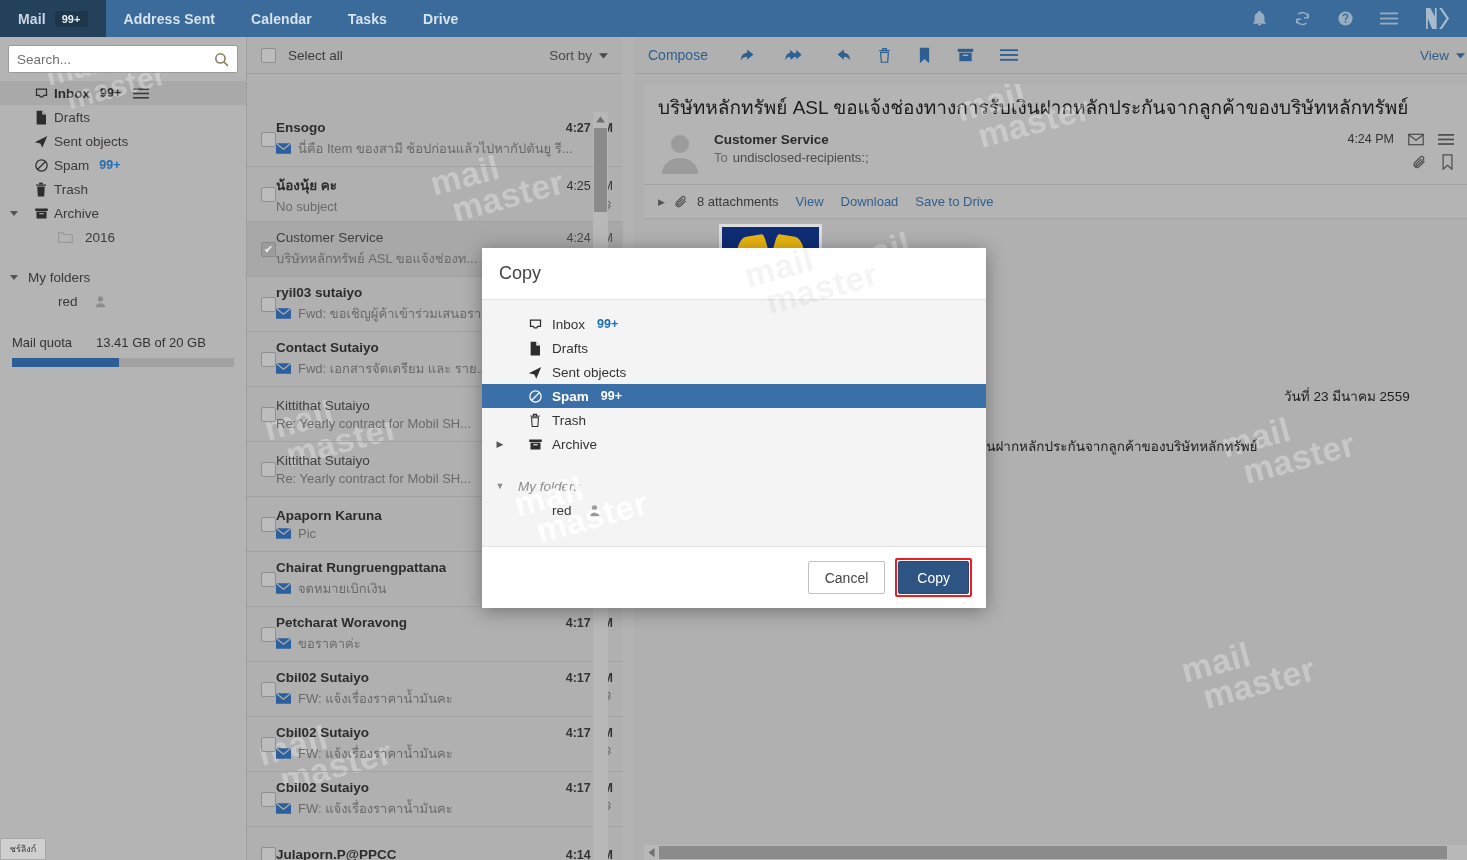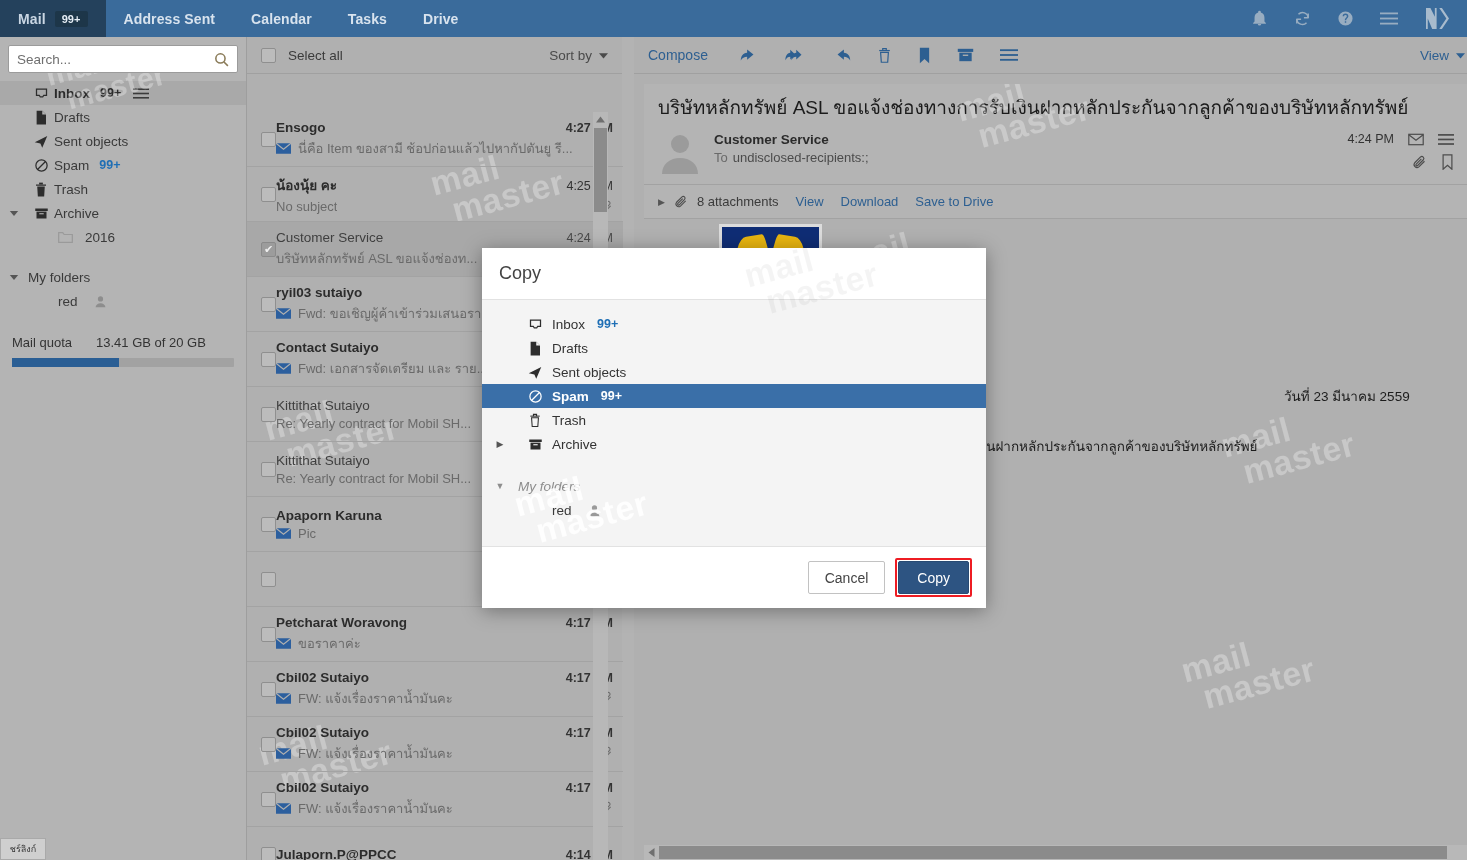--- a/index.html
+++ b/index.html
@@ -604,20 +604,35 @@
                   <path d="M0 0l10 8L20 0" fill="none" stroke="#b0b0b0" stroke-width="1.6"></path>
                 </svg>
             </span>
             <span class="msg-sub">Pic</span>
           </div>
         </div>
       </div>
 
       <div class="msg">
         <span class="cb"></span>
+        <div class="msg-body">
+          <div class="msg-top">
+            <span class="msg-from">Chairat Rungruengpattana</span>
+            <span class="msg-time bold"></span>
+          </div>
+          <div class="msg-sub-row">
+            <span class="env">
+              <svg width="15" height="11" viewBox="0 0 20 14" fill="currentColor">
+                  <path d="M0 0h20v14H0z"></path>
+                  <path d="M0 0l10 8L20 0" fill="none" stroke="#b0b0b0" stroke-width="1.6"></path>
+                </svg>
+            </span>
+            <span class="msg-sub">จดหมายเบิกเงิน</span>
+          </div>
+        </div>
       </div>
 
       <div class="msg">
         <span class="cb"></span>
         <div class="msg-body">
           <div class="msg-top">
             <span class="msg-from">Petcharat Woravong</span>
             <span class="msg-time bold">4:17 PM</span>
           </div>
           <div class="msg-sub-row">

